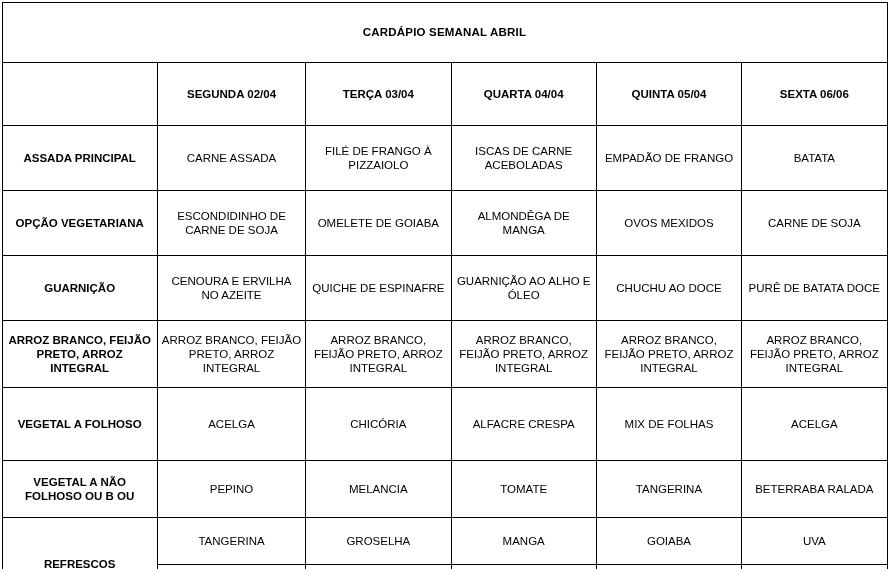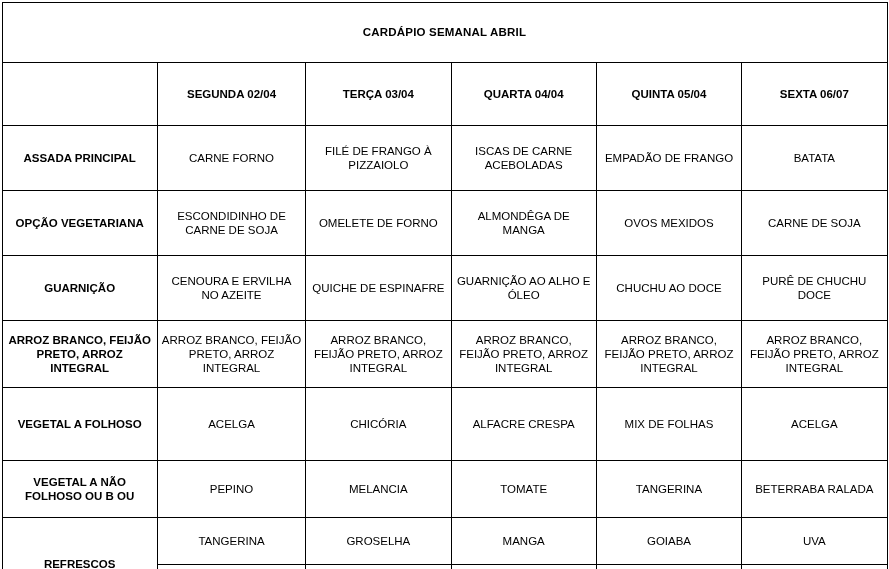--- a/index.html
+++ b/index.html
@@ -97,48 +97,48 @@
     <tbody>
       <tr>
         <td class="title-cell" colspan="6">CARDÁPIO SEMANAL ABRIL</td>
       </tr>
       <tr>
         <td class="blank-cell"></td>
         <td class="day-head">SEGUNDA  02/04</td>
         <td class="day-head">TERÇA 03/04</td>
         <td class="day-head">QUARTA 04/04</td>
         <td class="day-head">QUINTA 05/04</td>
-        <td class="day-head">SEXTA 06/07</td>
+        <td class="day-head">SEXTA 06/06</td>
       </tr>
 
       <tr class="r-principal">
         <td class="rowlabel">ASSADA PRINCIPAL</td>
-        <td class="dish">CARNE FORNO</td>
+        <td class="dish">CARNE ASSADA</td>
         <td class="dish">FILÉ DE FRANGO À PIZZAIOLO</td>
         <td class="dish">ISCAS DE CARNE ACEBOLADAS</td>
         <td class="dish">EMPADÃO DE FRANGO</td>
         <td class="dish">BATATA</td>
       </tr>
 
       <tr class="r-vegetariana">
         <td class="rowlabel">OPÇÃO VEGETARIANA</td>
         <td class="dish">ESCONDIDINHO DE CARNE DE SOJA</td>
-        <td class="dish">OMELETE DE FORNO</td>
+        <td class="dish">OMELETE DE GOIABA</td>
         <td class="dish">ALMONDÊGA DE MANGA</td>
         <td class="dish">OVOS MEXIDOS</td>
         <td class="dish">CARNE DE SOJA</td>
       </tr>
 
       <tr class="r-guarnicao">
         <td class="rowlabel">GUARNIÇÃO</td>
         <td class="dish">CENOURA E ERVILHA NO AZEITE</td>
         <td class="dish">QUICHE DE ESPINAFRE</td>
         <td class="dish">GUARNIÇÃO AO ALHO E ÓLEO</td>
         <td class="dish">CHUCHU AO DOCE</td>
-        <td class="dish">PURÊ DE CHUCHU DOCE</td>
+        <td class="dish">PURÊ DE BATATA DOCE</td>
       </tr>
 
       <tr class="r-arroz">
         <td class="rowlabel">ARROZ BRANCO, FEIJÃO PRETO, ARROZ INTEGRAL</td>
         <td class="dish">ARROZ BRANCO, FEIJÃO PRETO, ARROZ INTEGRAL</td>
         <td class="dish">ARROZ BRANCO, FEIJÃO PRETO, ARROZ INTEGRAL</td>
         <td class="dish">ARROZ BRANCO, FEIJÃO PRETO, ARROZ INTEGRAL</td>
         <td class="dish">ARROZ BRANCO, FEIJÃO PRETO, ARROZ INTEGRAL</td>
         <td class="dish">ARROZ BRANCO, FEIJÃO PRETO, ARROZ INTEGRAL</td>
       </tr>

